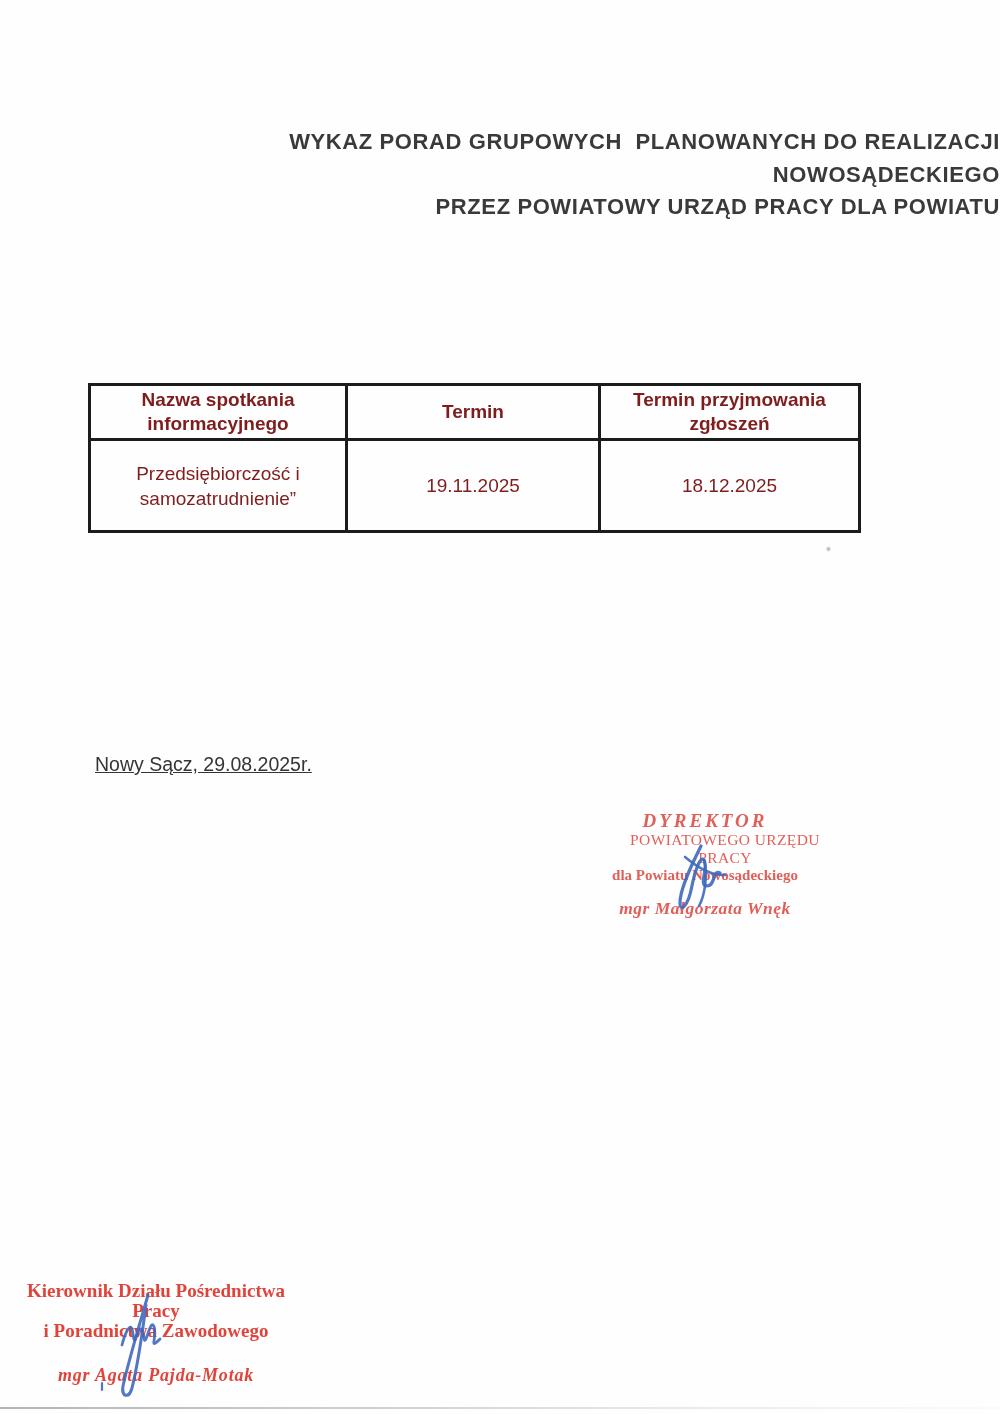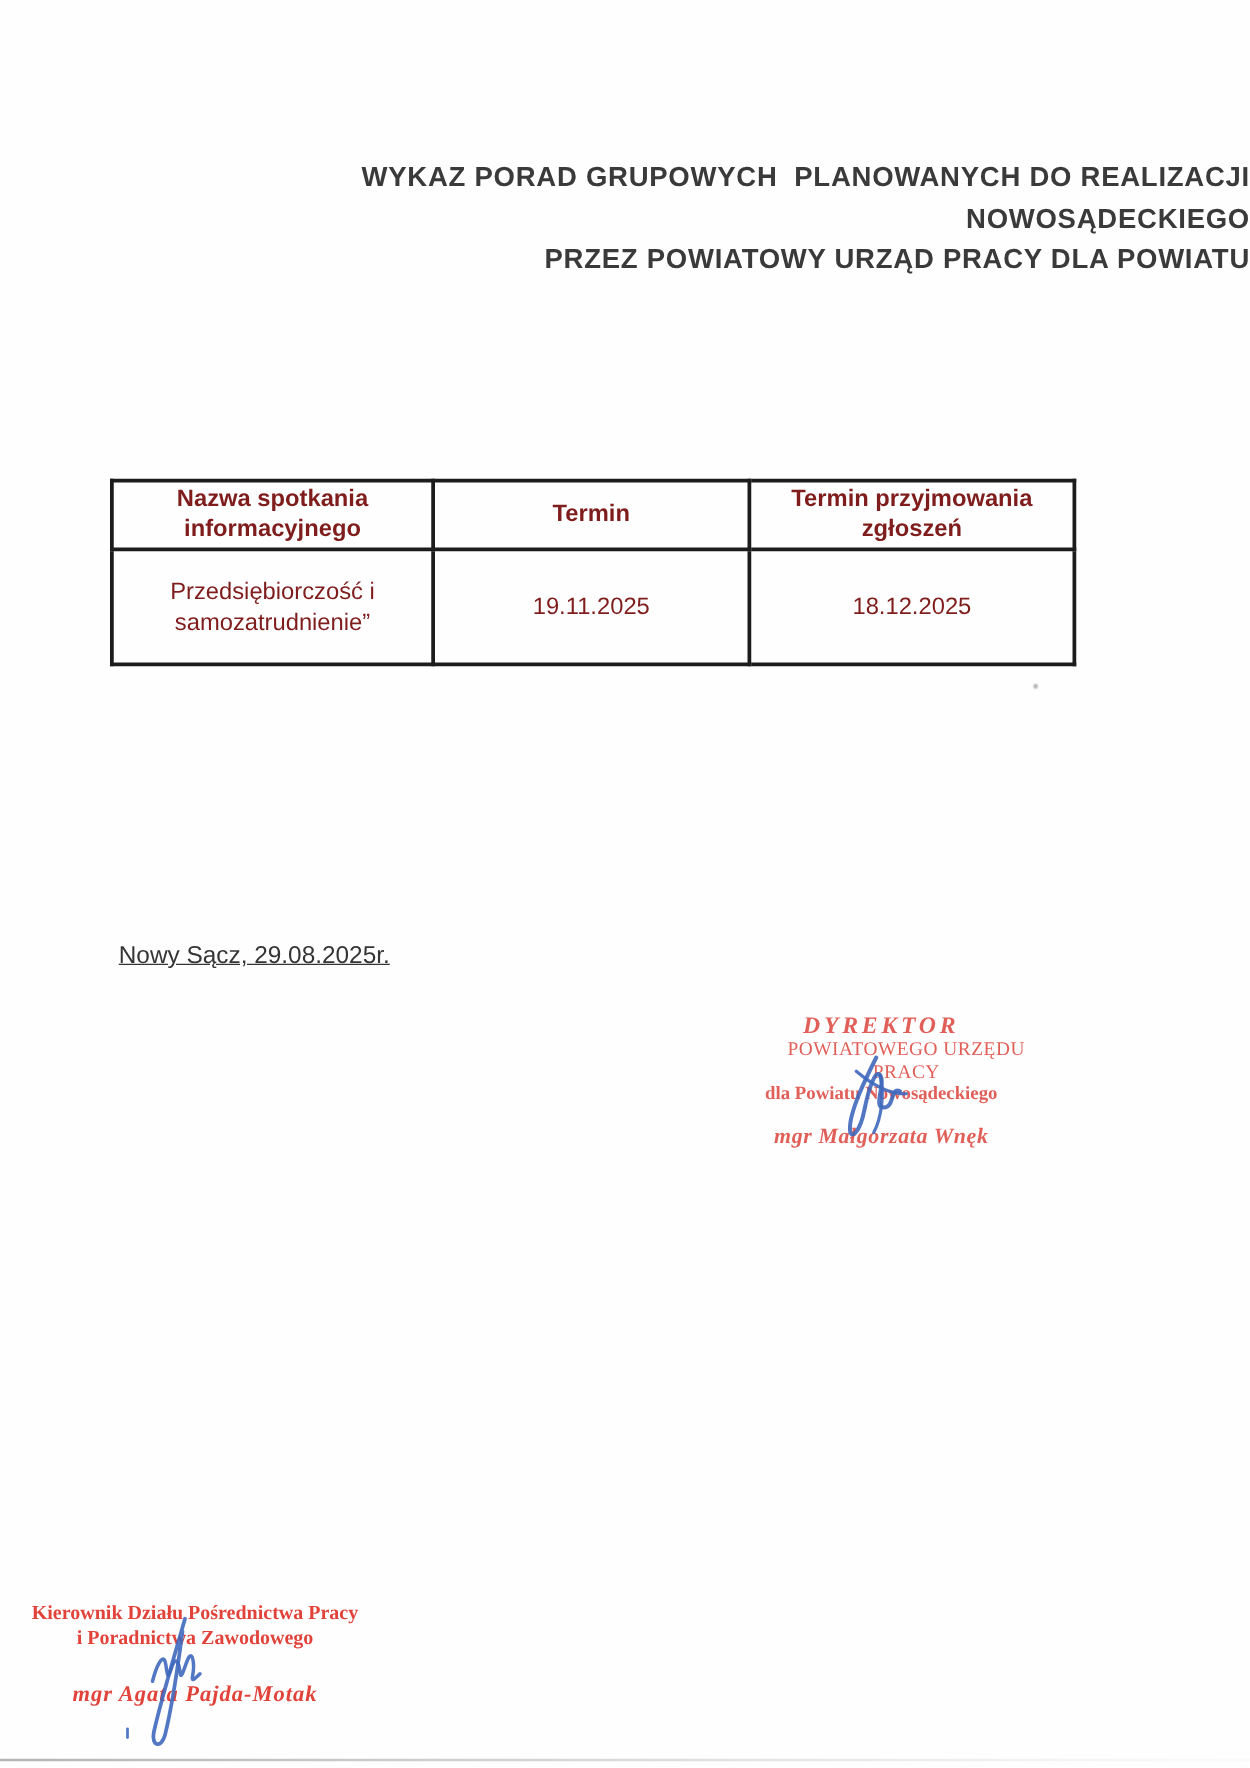--- a/index.html
+++ b/index.html
@@ -129,21 +129,21 @@
   }
   .stamp-manager {
     left: 25px;
     top: 1281px;
     width: 262px;
     color: var(--stamp-red-strong, #e03a31);
     opacity: 0.95;
   }
   .stamp-manager .s-line1,
   .stamp-manager .s-line2 {
-    font-size: 16px;
+    font-size: 19px;
     font-weight: 700;
     line-height: 20px;
   }
   .stamp-manager .s-name {
     margin-top: 24px;
     font-size: 18px;
     font-weight: 700;
     font-style: italic;
     letter-spacing: 0.8px;
   }

